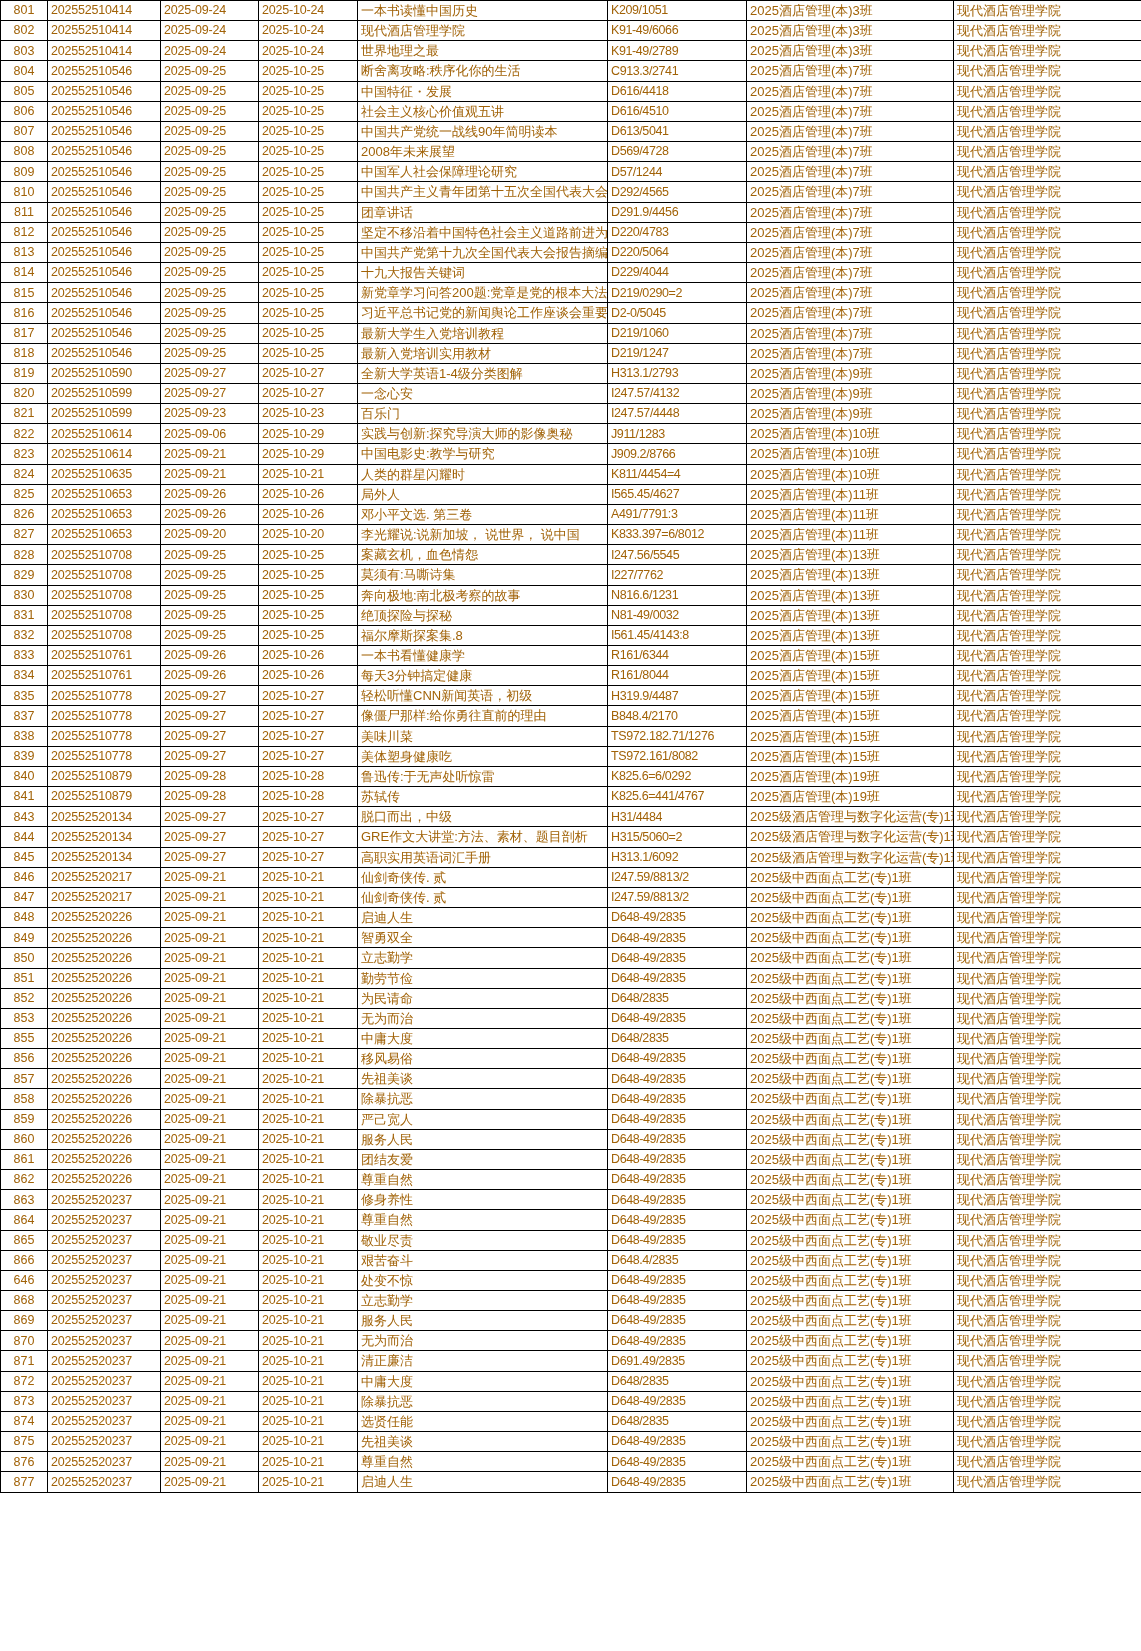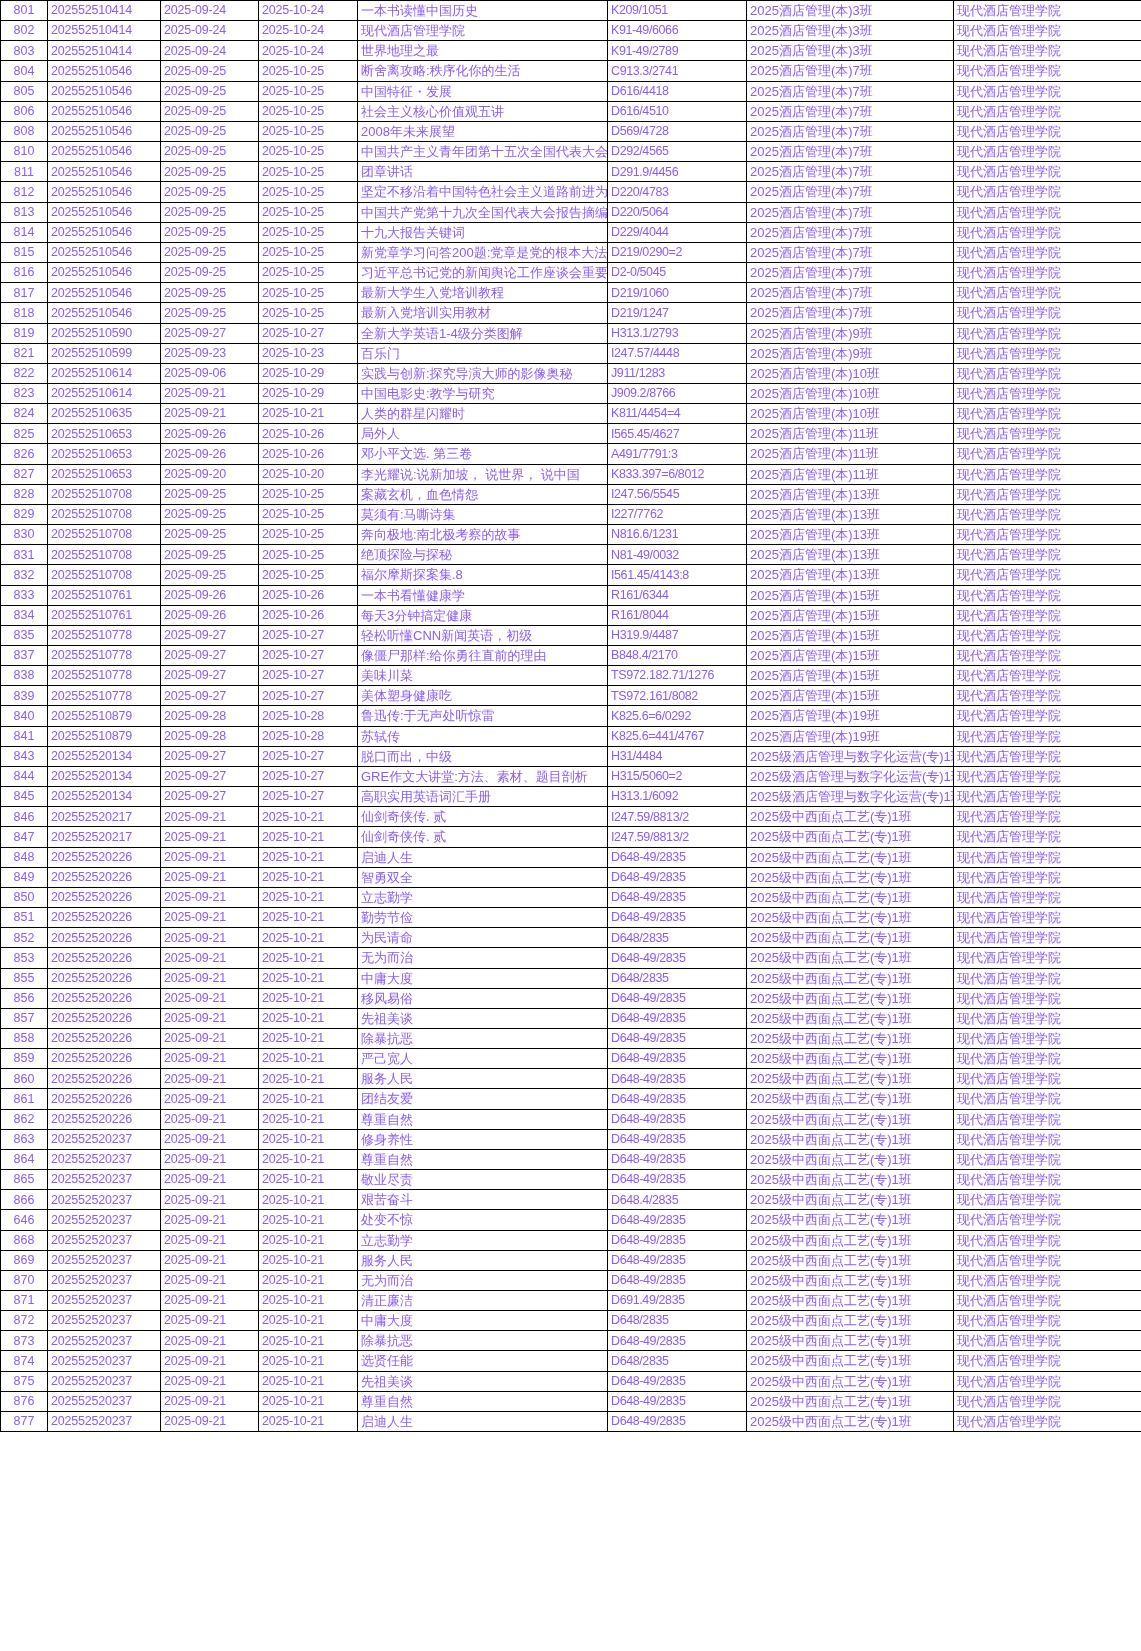--- a/index.html
+++ b/index.html
@@ -11,21 +11,21 @@
     font-family: "Liberation Sans", "DejaVu Sans", sans-serif;
     width: 1141px;
     height: 1651px;
     overflow: hidden;
   }
   #borrow-table {
     border-collapse: collapse;
     table-layout: fixed;
     width: 1141px;
     font-size: 12.5px;
-    color: #8b5cf6;
+    color: #a16207;
   }
   #borrow-table td {
     border: 1px solid #000000;
     padding: 1px 3px;
     vertical-align: middle;
     line-height: 1.32;
     white-space: nowrap;
     overflow: hidden;
     font-family: "Liberation Sans", "DejaVu Sans", sans-serif;
   }
@@ -119,26 +119,46 @@
         <td class="seq">806</td>
         <td class="card">202552510546</td>
         <td class="borrow">2025-09-25</td>
         <td class="due">2025-10-25</td>
         <td class="title">社会主义核心价值观五讲</td>
         <td class="callno">D616/4510</td>
         <td class="cls">2025酒店管理(本)7班</td>
         <td class="college">现代酒店管理学院</td>
       </tr>
       <tr>
+        <td class="seq">807</td>
+        <td class="card">202552510546</td>
+        <td class="borrow">2025-09-25</td>
+        <td class="due">2025-10-25</td>
+        <td class="title">中国共产党统一战线90年简明读本</td>
+        <td class="callno">D613/5041</td>
+        <td class="cls">2025酒店管理(本)7班</td>
+        <td class="college">现代酒店管理学院</td>
+      </tr>
+      <tr>
         <td class="seq">808</td>
         <td class="card">202552510546</td>
         <td class="borrow">2025-09-25</td>
         <td class="due">2025-10-25</td>
         <td class="title">2008年未来展望</td>
         <td class="callno">D569/4728</td>
+        <td class="cls">2025酒店管理(本)7班</td>
+        <td class="college">现代酒店管理学院</td>
+      </tr>
+      <tr>
+        <td class="seq">809</td>
+        <td class="card">202552510546</td>
+        <td class="borrow">2025-09-25</td>
+        <td class="due">2025-10-25</td>
+        <td class="title">中国军人社会保障理论研究</td>
+        <td class="callno">D57/1244</td>
         <td class="cls">2025酒店管理(本)7班</td>
         <td class="college">现代酒店管理学院</td>
       </tr>
       <tr class="tall">
         <td class="seq">810</td>
         <td class="card">202552510546</td>
         <td class="borrow">2025-09-25</td>
         <td class="due">2025-10-25</td>
         <td class="title">中国共产主义青年团第十五次全国代表大会主要文件</td>
         <td class="callno">D292/4565</td>
@@ -229,20 +249,30 @@
         <td class="seq">819</td>
         <td class="card">202552510590</td>
         <td class="borrow">2025-09-27</td>
         <td class="due">2025-10-27</td>
         <td class="title">全新大学英语1-4级分类图解</td>
         <td class="callno">H313.1/2793</td>
         <td class="cls">2025酒店管理(本)9班</td>
         <td class="college">现代酒店管理学院</td>
       </tr>
       <tr>
+        <td class="seq">820</td>
+        <td class="card">202552510599</td>
+        <td class="borrow">2025-09-27</td>
+        <td class="due">2025-10-27</td>
+        <td class="title">一念心安</td>
+        <td class="callno">I247.57/4132</td>
+        <td class="cls">2025酒店管理(本)9班</td>
+        <td class="college">现代酒店管理学院</td>
+      </tr>
+      <tr>
         <td class="seq">821</td>
         <td class="card">202552510599</td>
         <td class="borrow">2025-09-23</td>
         <td class="due">2025-10-23</td>
         <td class="title">百乐门</td>
         <td class="callno">I247.57/4448</td>
         <td class="cls">2025酒店管理(本)9班</td>
         <td class="college">现代酒店管理学院</td>
       </tr>
       <tr>

